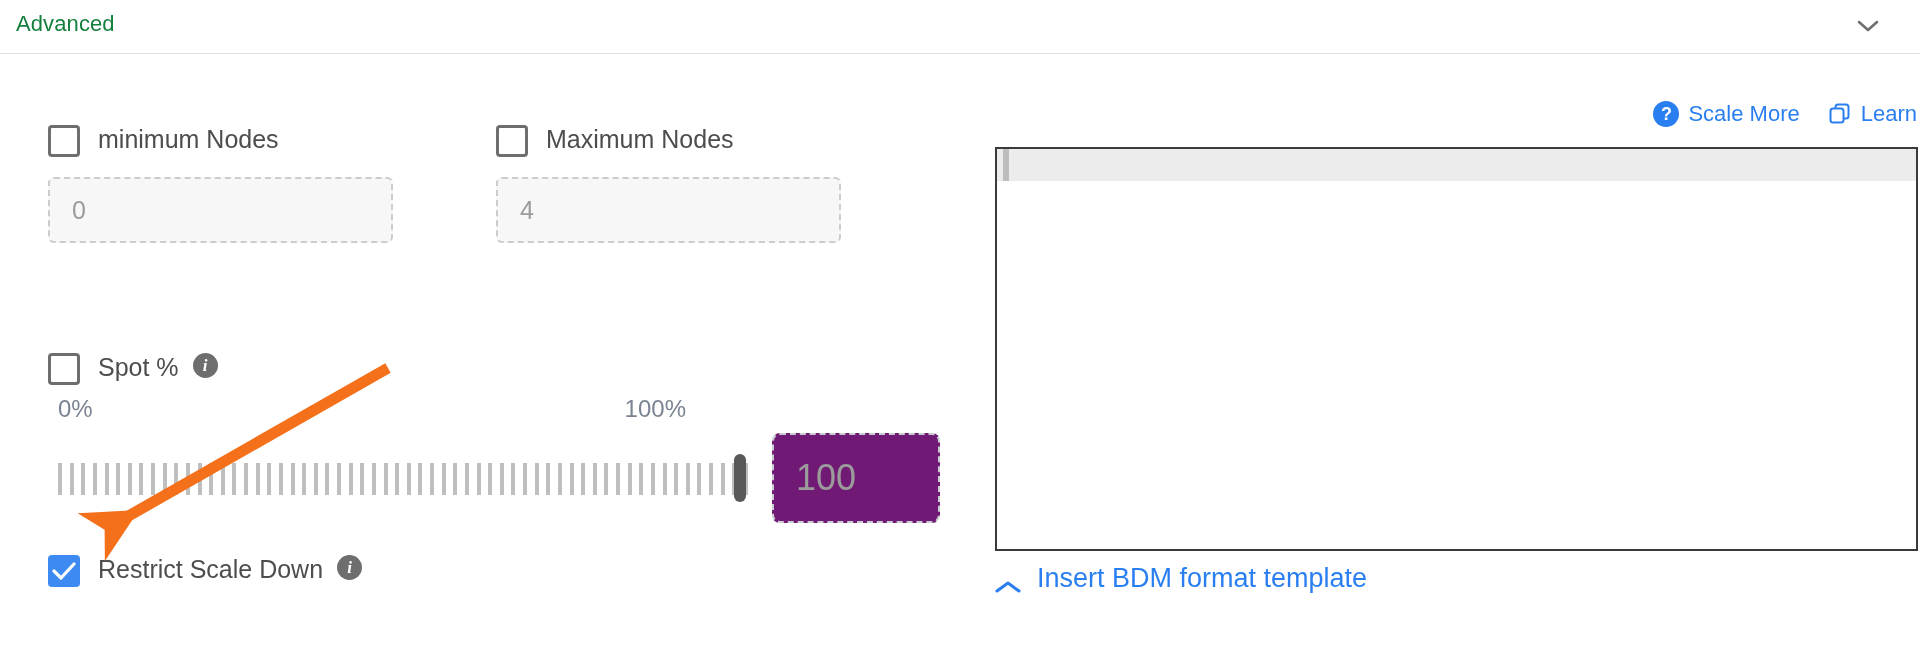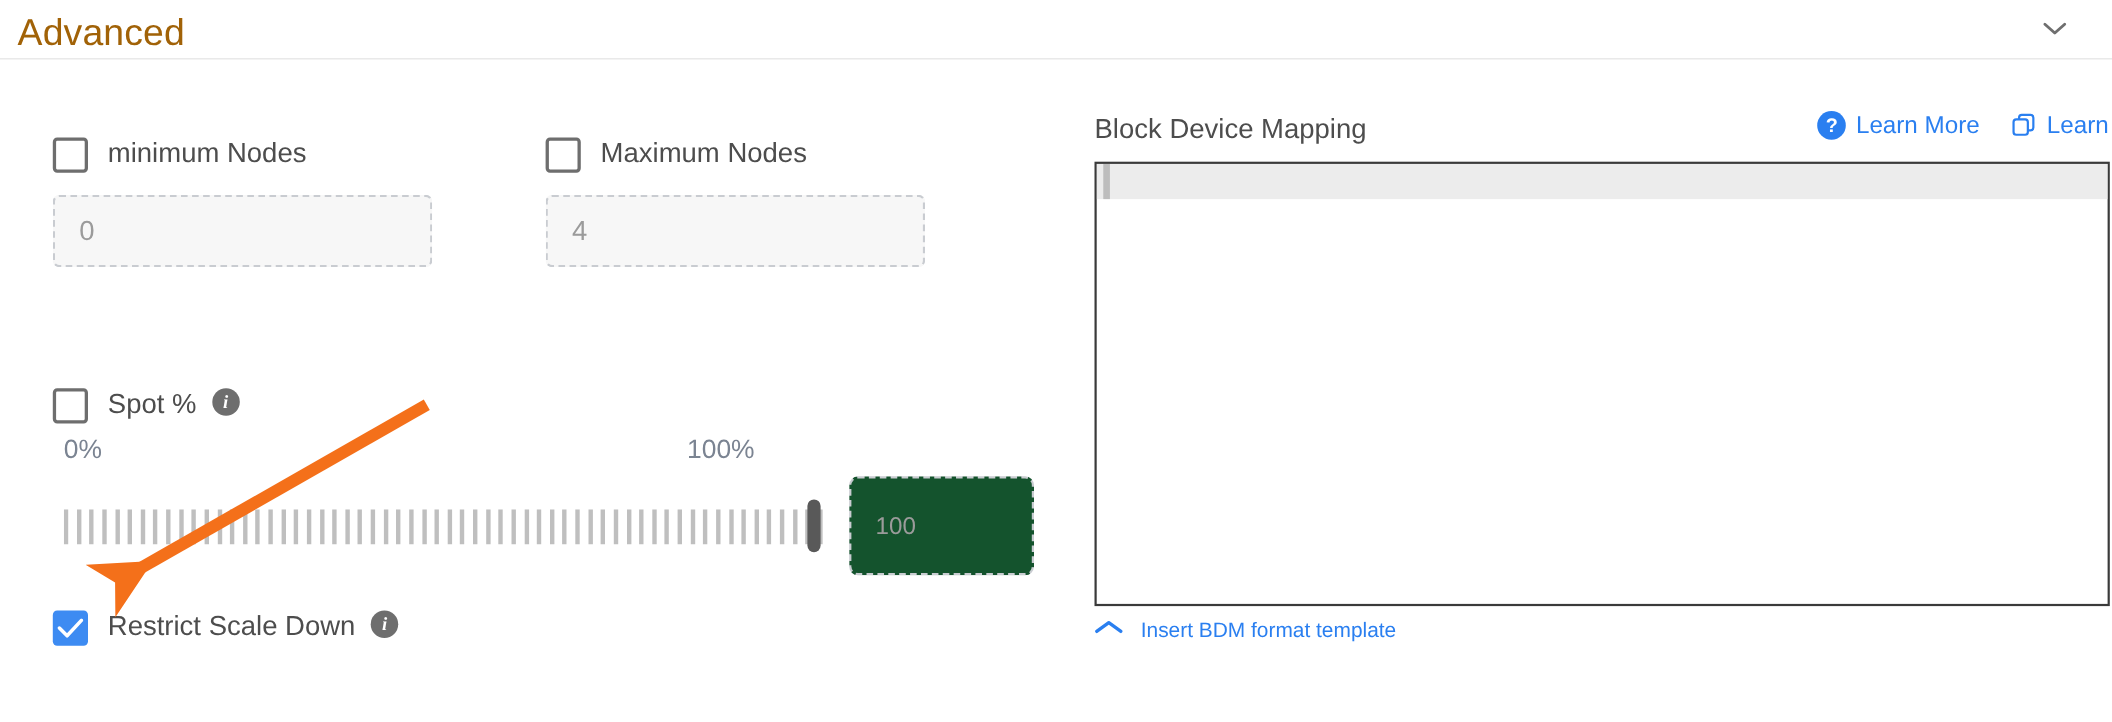--- a/index.html
+++ b/index.html
@@ -23,22 +23,22 @@
     top: 0;
     width: 1920px;
     height: 54px;
     border-bottom: 1px solid #e0e0e0;
     box-sizing: border-box;
   }
   .section-title {
     position: absolute;
     left: 16px;
     top: 11px;
-    font-size: 34px;
-    color: #a16207;
+    font-size: 22px;
+    color: #15803d;
     letter-spacing: 0.1px;
     white-space: nowrap;
   }
   .collapse-toggle {
     position: absolute;
     right: 32px;
     top: 6px;
     width: 40px;
     height: 40px;
     display: flex;
@@ -191,23 +191,23 @@
     background: #595959;
     cursor: pointer;
   }
   .slider-value {
     width: 168px;
     height: 90px;
     box-sizing: border-box;
     margin-left: 24px;
     border: 2px dashed #c9ccd1;
     border-radius: 8px;
-    background: #14532d;
+    background: #701a75;
     color: #9b9b9b;
-    font-size: 22px;
+    font-size: 36px;
     padding: 0 22px;
     line-height: 86px;
     white-space: nowrap;
     overflow: hidden;
   }
 
   .group-restrict { left: 48px; top: 500px; }
 
   
   .right-pane {
@@ -299,24 +299,24 @@
     color: #333333;
     line-height: 26px;
     white-space: pre;
   }
 
   .bdm-footer {
     position: absolute;
     left: 0;
     top: 508px;
     display: flex;
-    align-items: flex-start;
+    align-items: flex-end;
     gap: 16px;
     color: #2a7ff0;
-    font-size: 19px;
+    font-size: 27px;
     cursor: pointer;
     white-space: nowrap;
   }
   .chev-up { width: 26px; height: 14px; flex: 0 0 auto; }
 
   
   .annotation-arrow {
     position: absolute;
     left: 0;
     top: 0;
@@ -447,25 +447,24 @@
       </div>
       <div class="cb-label">Restrict Scale Down</div>
       <div class="info-icon">i</div>
     </div>
   </div>
 </div>
 
 <div class="right-pane">
 
   <div class="bdm-header">
-    <div class="bdm-title">Block Device Mapping</div>
     <div class="bdm-actions">
       <div class="action-link">
         <span class="q-icon">?</span>
-        <span>Learn More</span>
+        <span>Scale More</span>
       </div>
       <div class="action-link">
         <svg class="copy-icon" viewBox="0 0 24 24">
           <rect x="7.5" y="2.5" width="13" height="14" rx="2.5" fill="none" stroke="#2a7ff0" stroke-width="2"></rect>
           <rect x="2.5" y="6.5" width="13" height="14" rx="2.5" fill="#ffffff" stroke="#2a7ff0" stroke-width="2"></rect>
         </svg>
         <span>Learn</span>
       </div>
     </div>
   </div>

